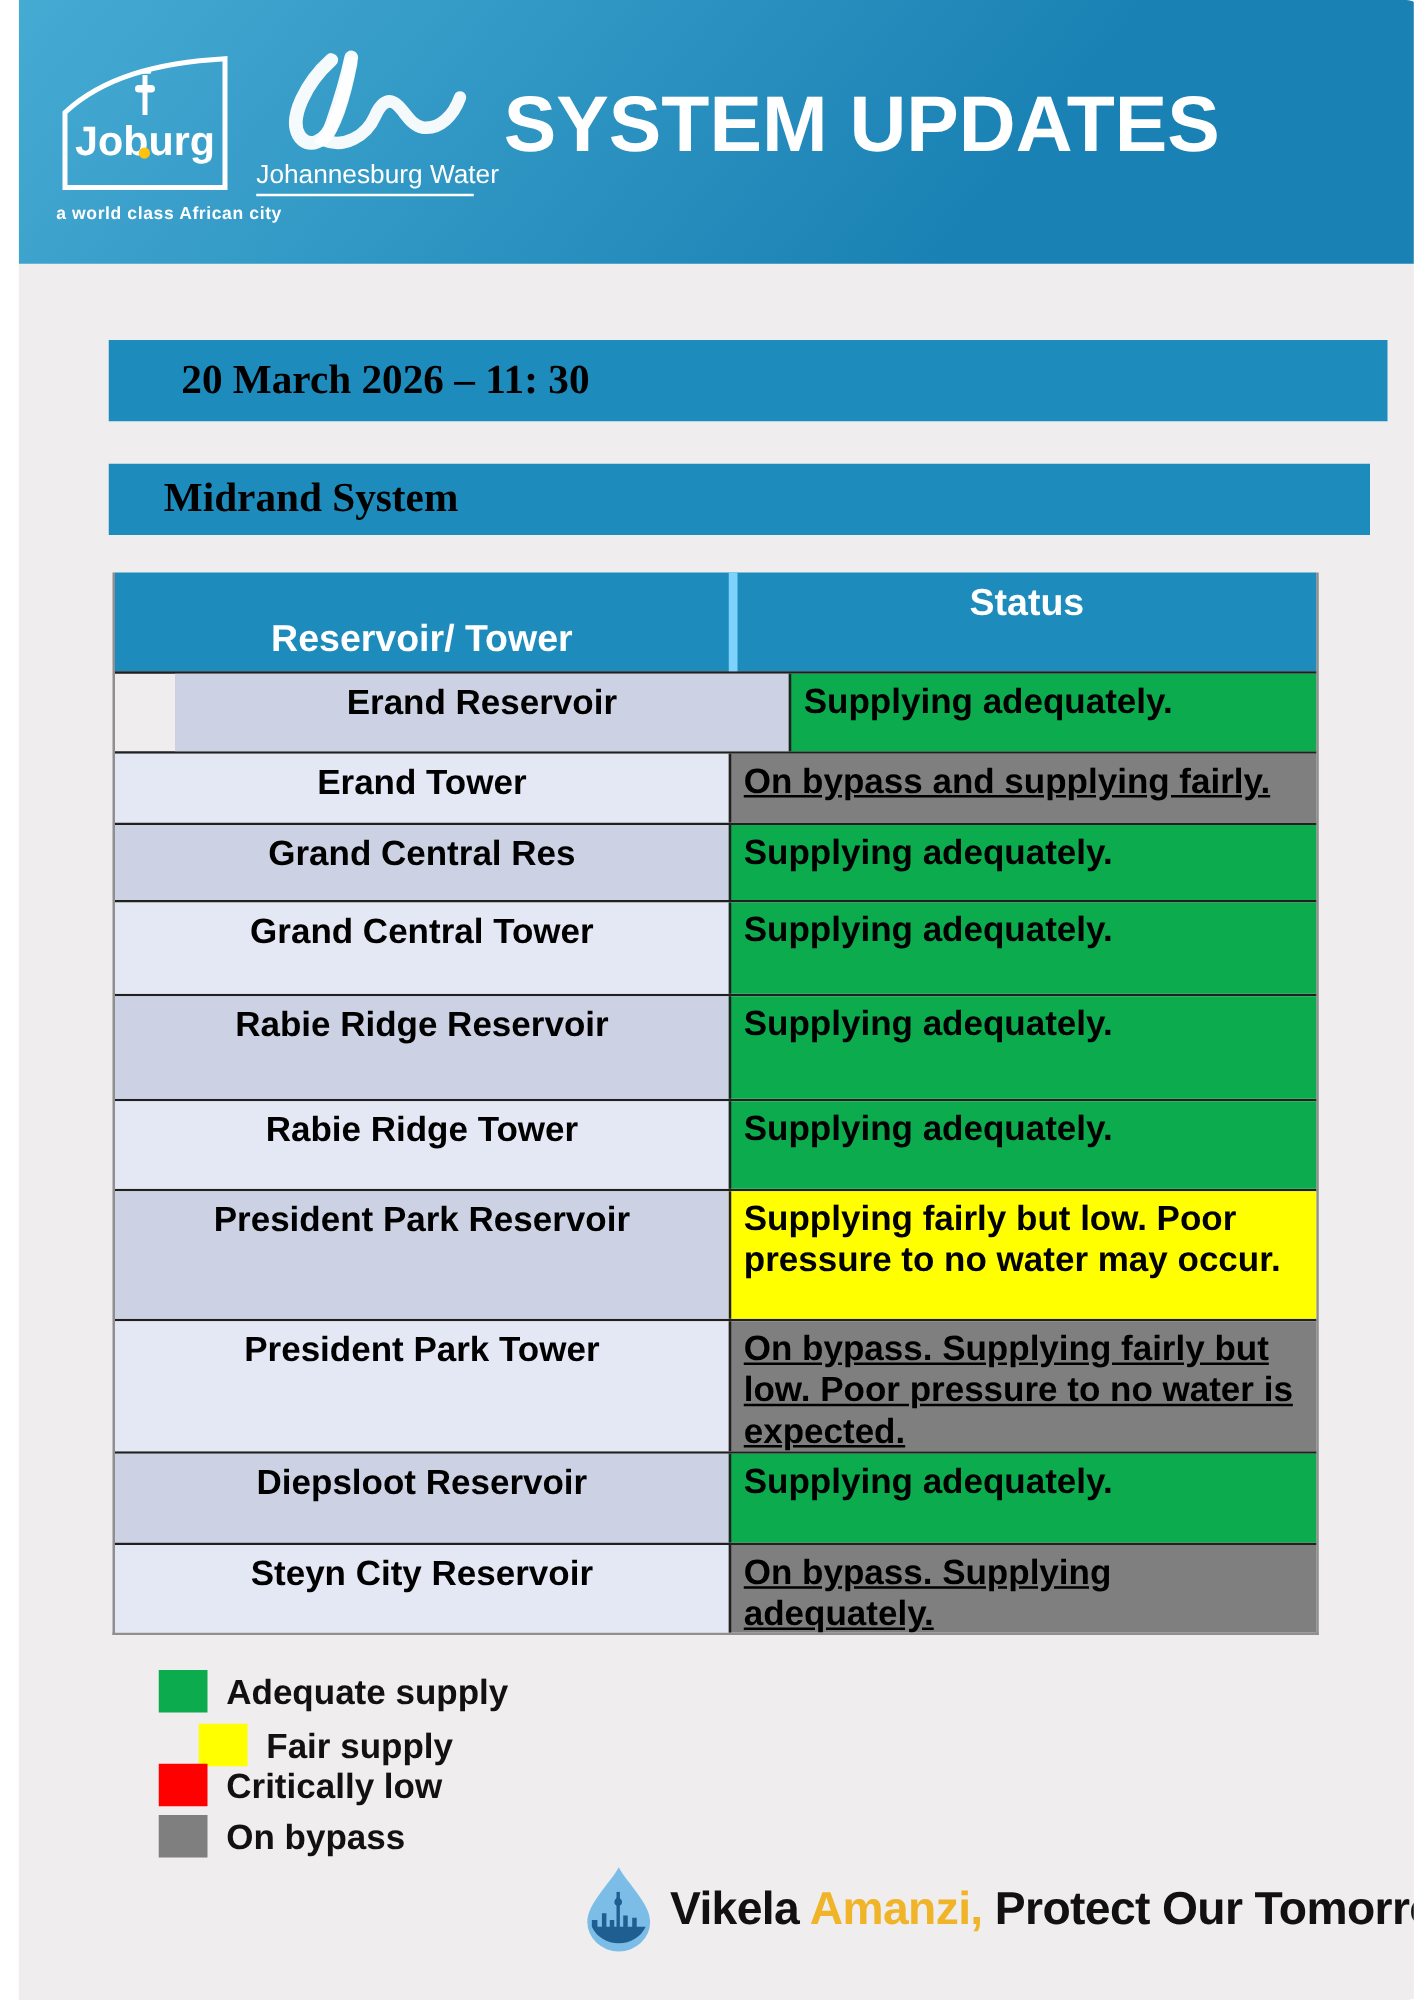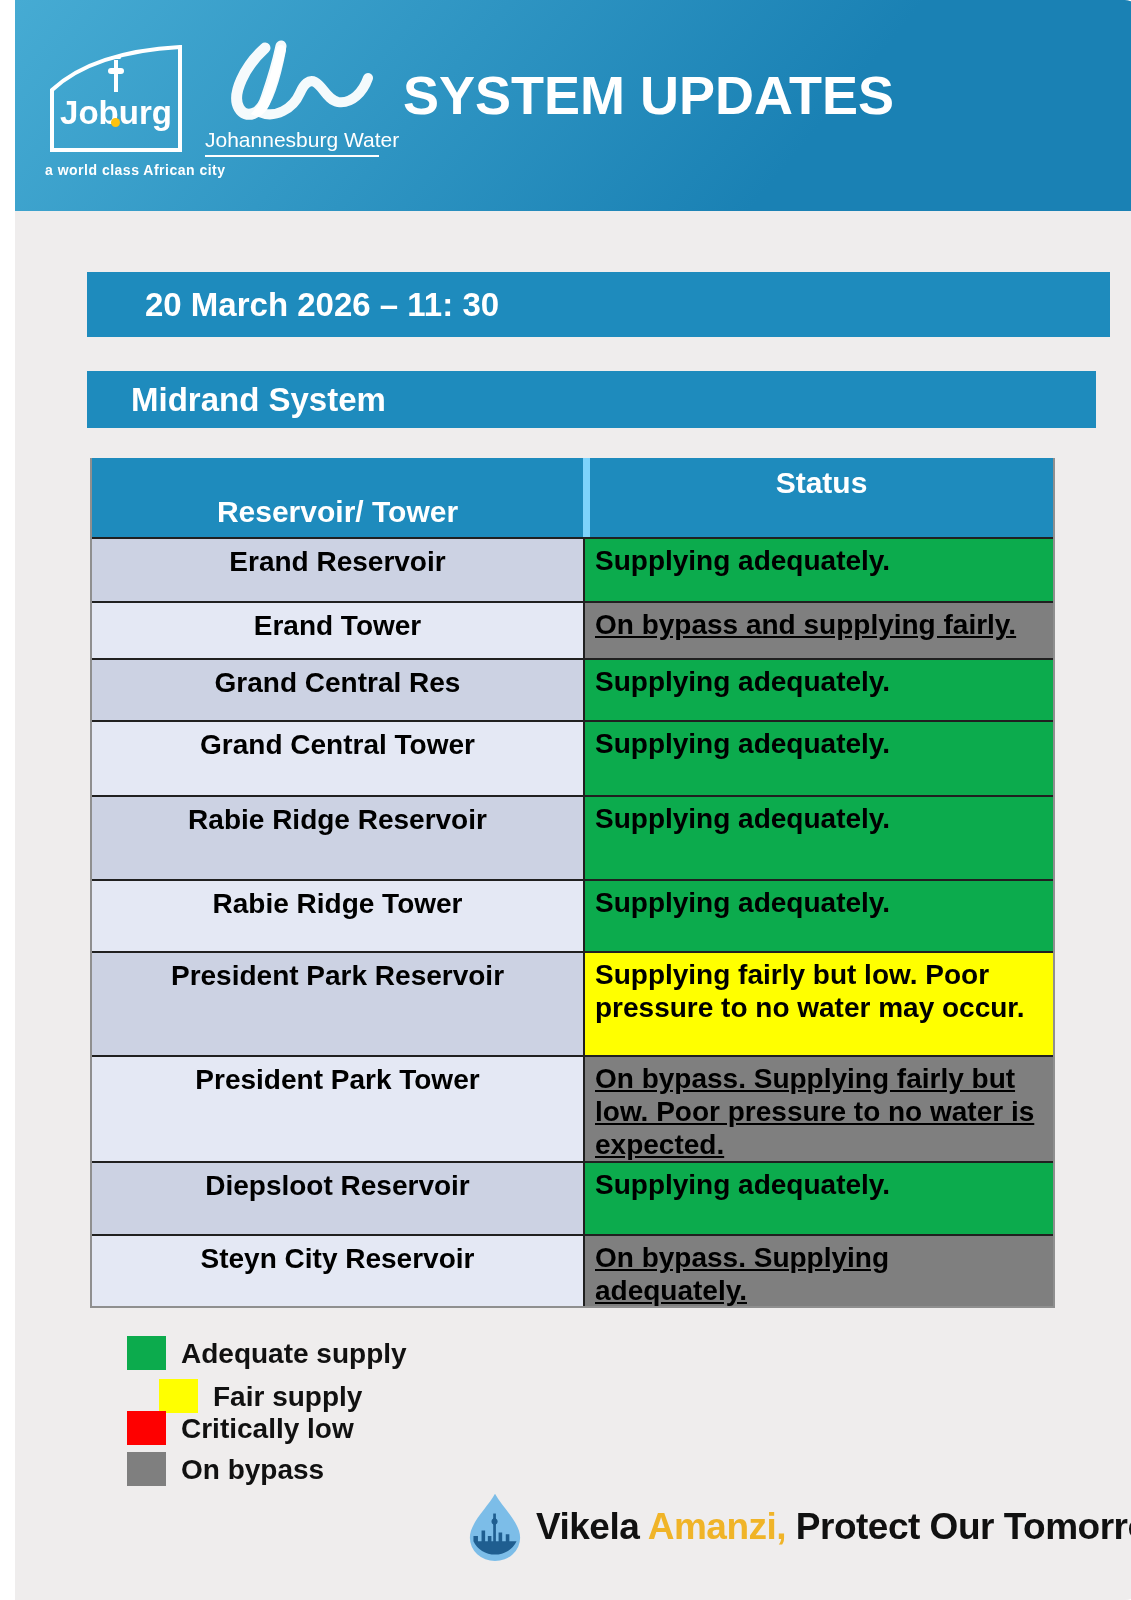--- a/index.html
+++ b/index.html
@@ -41,28 +41,28 @@
     color:#fff; font-size:14px; font-weight:bold; letter-spacing:0.5px;
   }
   .jw-logo { position:absolute; left:188px; top:40px; width:178px; height:120px; }
   .jw-text {
     position:absolute; left:2px; top:88px; width:174px;
     color:#fff; font-size:21px; padding-bottom:3px;
     border-bottom:2px solid #fff; text-align:center; white-space:nowrap;
   }
   .main-title {
     position:absolute; left:388px; top:64px; width:728px;
-    color:#fff; font-size:54px; font-weight:800; letter-spacing:0px; white-space:nowrap;
+    color:#fff; font-size:63px; font-weight:800; letter-spacing:0px; white-space:nowrap;
   }
   
   .bar {
     position:absolute; left:72px; width:965px;
     background:var(--bar-blue,#1e8bbd);
-    color:#ffffff; font-weight:bold;
-    display:flex; align-items:center;
+    color:#000000; font-weight:bold;
+    display:flex; align-items:center;font-family:Liberation Serif, serif;
   }
   .date-bar { top:272px; height:65px; font-size:33px; padding-left:58px; }
   .system-bar { top:371px; height:57px; font-size:33px; padding-left:44px; }
   
   .status-table {
     position:absolute; left:75px; top:458px; width:965px;
     border:2px solid #8f8f8f; border-top:none;
     z-index:2; box-sizing:border-box;
   }
   .t-header { display:flex; background:var(--bar-blue,#1e8bbd); height:79px; }
@@ -138,21 +138,21 @@
   <div class="bar date-bar">20 March 2026 – 11: 30</div>
 
   <div class="bar system-bar">Midrand System</div>
 
   <div class="status-table">
     <div class="t-header">
       <div class="h-cell left">Reservoir/ Tower</div>
       <div class="h-cell right">Status</div>
     </div>
     <div id="table-body">
-  <div class="t-row" style="height: 62px;">
+  <div class="t-row" style="height: 62px; padding-left: 48px;">
     <div class="cell name-cell shade-dark">Erand Reservoir</div>
     <div class="cell status-cell adequate">Supplying adequately.</div>
   </div>
 
   <div class="t-row" style="height: 55px;">
     <div class="cell name-cell shade-light">Erand Tower</div>
     <div class="cell status-cell bypass">On bypass and supplying fairly.</div>
   </div>
 
   <div class="t-row" style="height: 60px;">

